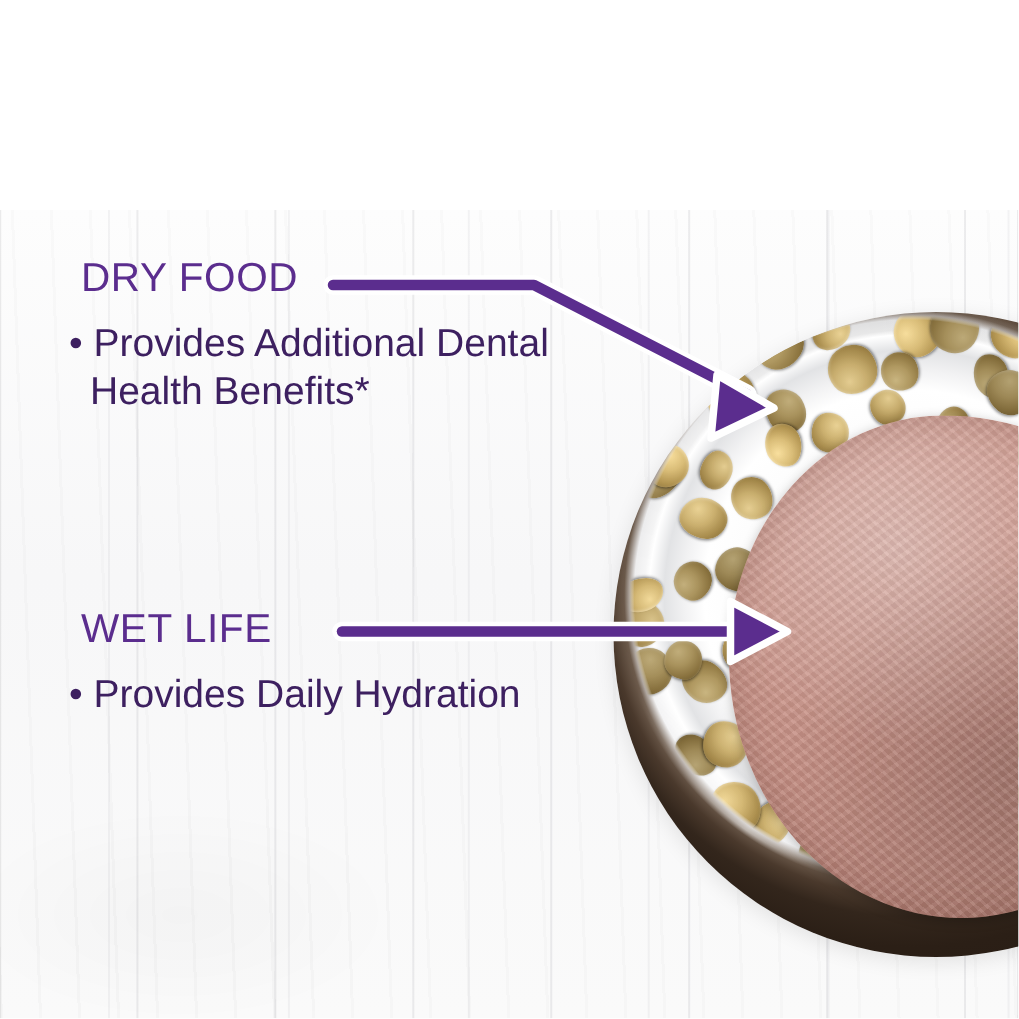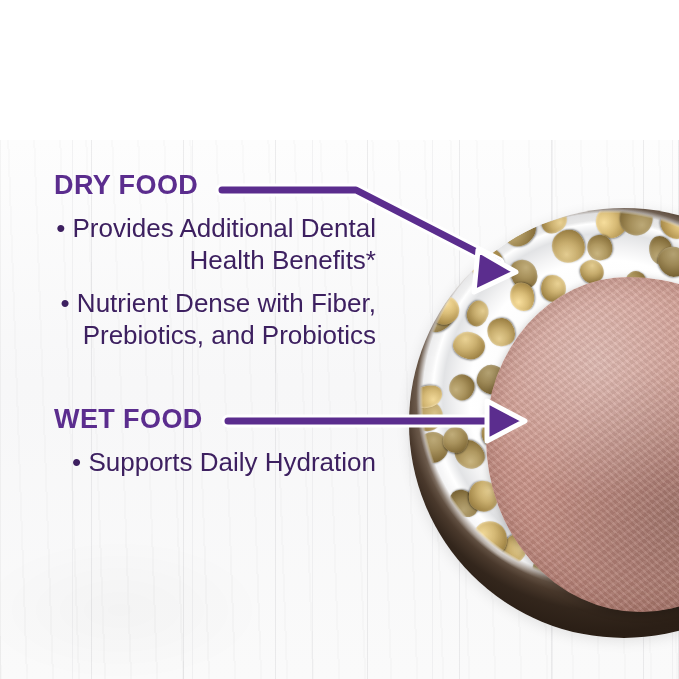--- a/index.html
+++ b/index.html
@@ -121,31 +121,31 @@
       repeating-linear-gradient(42deg, rgba(255,255,255,0.10) 0 2px, rgba(0,0,0,0.05) 2px 5px),
       repeating-linear-gradient(-35deg, rgba(255,255,255,0.07) 0 3px, rgba(0,0,0,0.045) 3px 7px);
     border-radius:inherit;opacity:.75;
     -webkit-mask:radial-gradient(ellipse 72% 78% at 54% 55%, #000 0 88%, transparent 95%);
             mask:radial-gradient(ellipse 72% 78% at 54% 55%, #000 0 88%, transparent 95%);
   }
 
   
   #content{position:absolute;left:0;top:140px;width:679px;height:539px;}
   .sec-head{
-    position:absolute;color:#5b2d8e;font-weight:bold;
+    position:absolute;color:#5b2d8e;font-weight:normal;
     font-size:27px;line-height:27px;letter-spacing:.4px;white-space:nowrap;
   }
   #dry-head{left:54px;top:32px;}
   #wet-head{left:54px;top:266px;}
   .bullets{position:absolute;left:46px;width:330px;}
   #dry-bullets{top:72px;}
   #wet-bullets{top:306px;}
   .bullet{
     color:#3d2060;font-size:26px;line-height:32px;
-    margin:0 0 11px 0;text-indent:-14px;padding-left:14px;text-align:right;
+    margin:0 0 11px 0;text-indent:-14px;padding-left:14px;
   }
   .bullet .dot{color:#3d2060;font-size:26px;}
 
   
   #arrows{position:absolute;left:0;top:0;width:679px;height:679px;pointer-events:none;}
 </style>
 </head>
 <body>
 
 <div id="page">
@@ -224,26 +224,25 @@
     <div class="blob">
       <div class="tex"></div>
     </div>
   </div>
 
   <div id="content">
 
     <div class="sec-head" id="dry-head">DRY FOOD</div>
     <div class="bullets" id="dry-bullets">
       <p class="bullet"><span class="dot">•</span> <span>Provides Additional Dental Health Benefits*</span></p>
-      <p class="bullet"><span class="dot">•</span> <span>Nutrient Dense with Fiber, Prebiotics, and Probiotics</span></p>
-    </div>
-
-    <div class="sec-head" id="wet-head">WET FOOD</div>
+    </div>
+
+    <div class="sec-head" id="wet-head">WET LIFE</div>
     <div class="bullets" id="wet-bullets">
-      <p class="bullet"><span class="dot">•</span> <span>Supports Daily Hydration</span></p>
+      <p class="bullet"><span class="dot">•</span> <span>Provides Daily Hydration</span></p>
     </div>
 
   </div>
 
   <svg id="arrows" viewBox="0 0 679 679">
 
     <g>
       <path d="M222,190 L356,190 L498,263" fill="none" stroke="#ffffff" stroke-width="13" stroke-linecap="round" stroke-linejoin="round"></path>
       <path d="M222,190 L356,190 L498,263" fill="none" stroke="#5b2d8e" stroke-width="7" stroke-linecap="round" stroke-linejoin="round"></path>
       <path d="M516,272 L478,250 L474,292 Z" fill="#5b2d8e" stroke="#ffffff" stroke-width="5" stroke-linejoin="round"></path>

